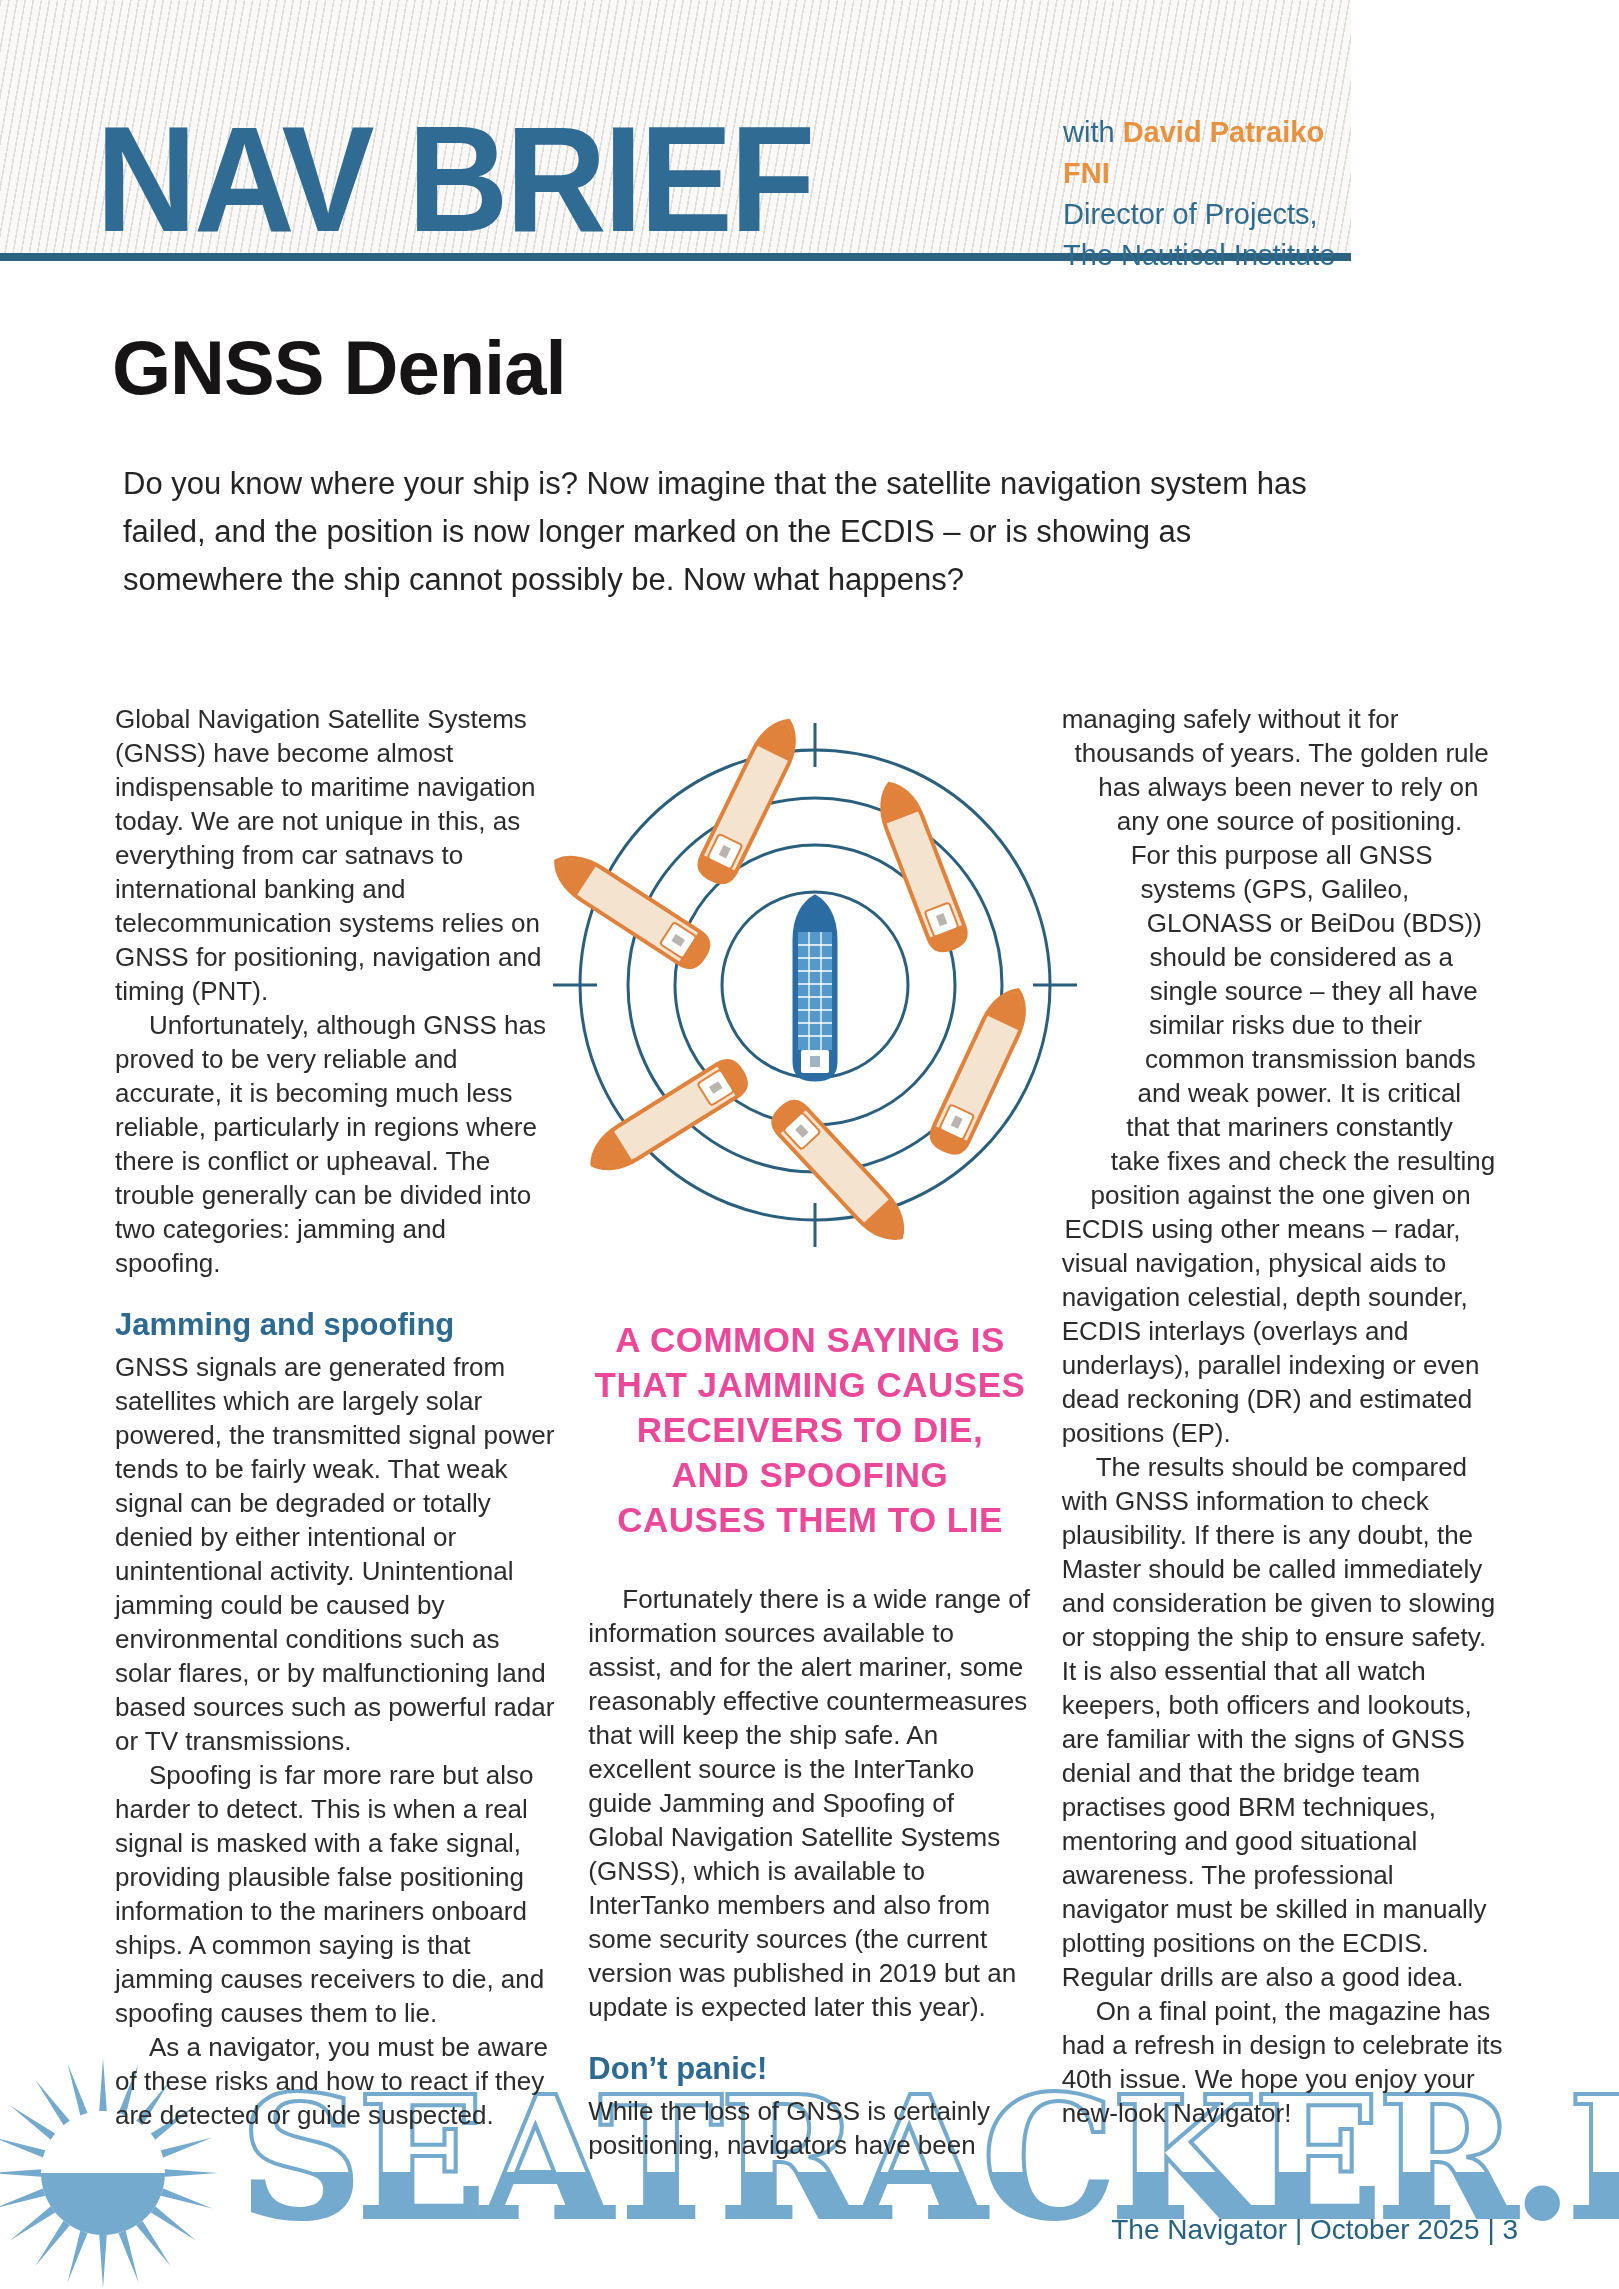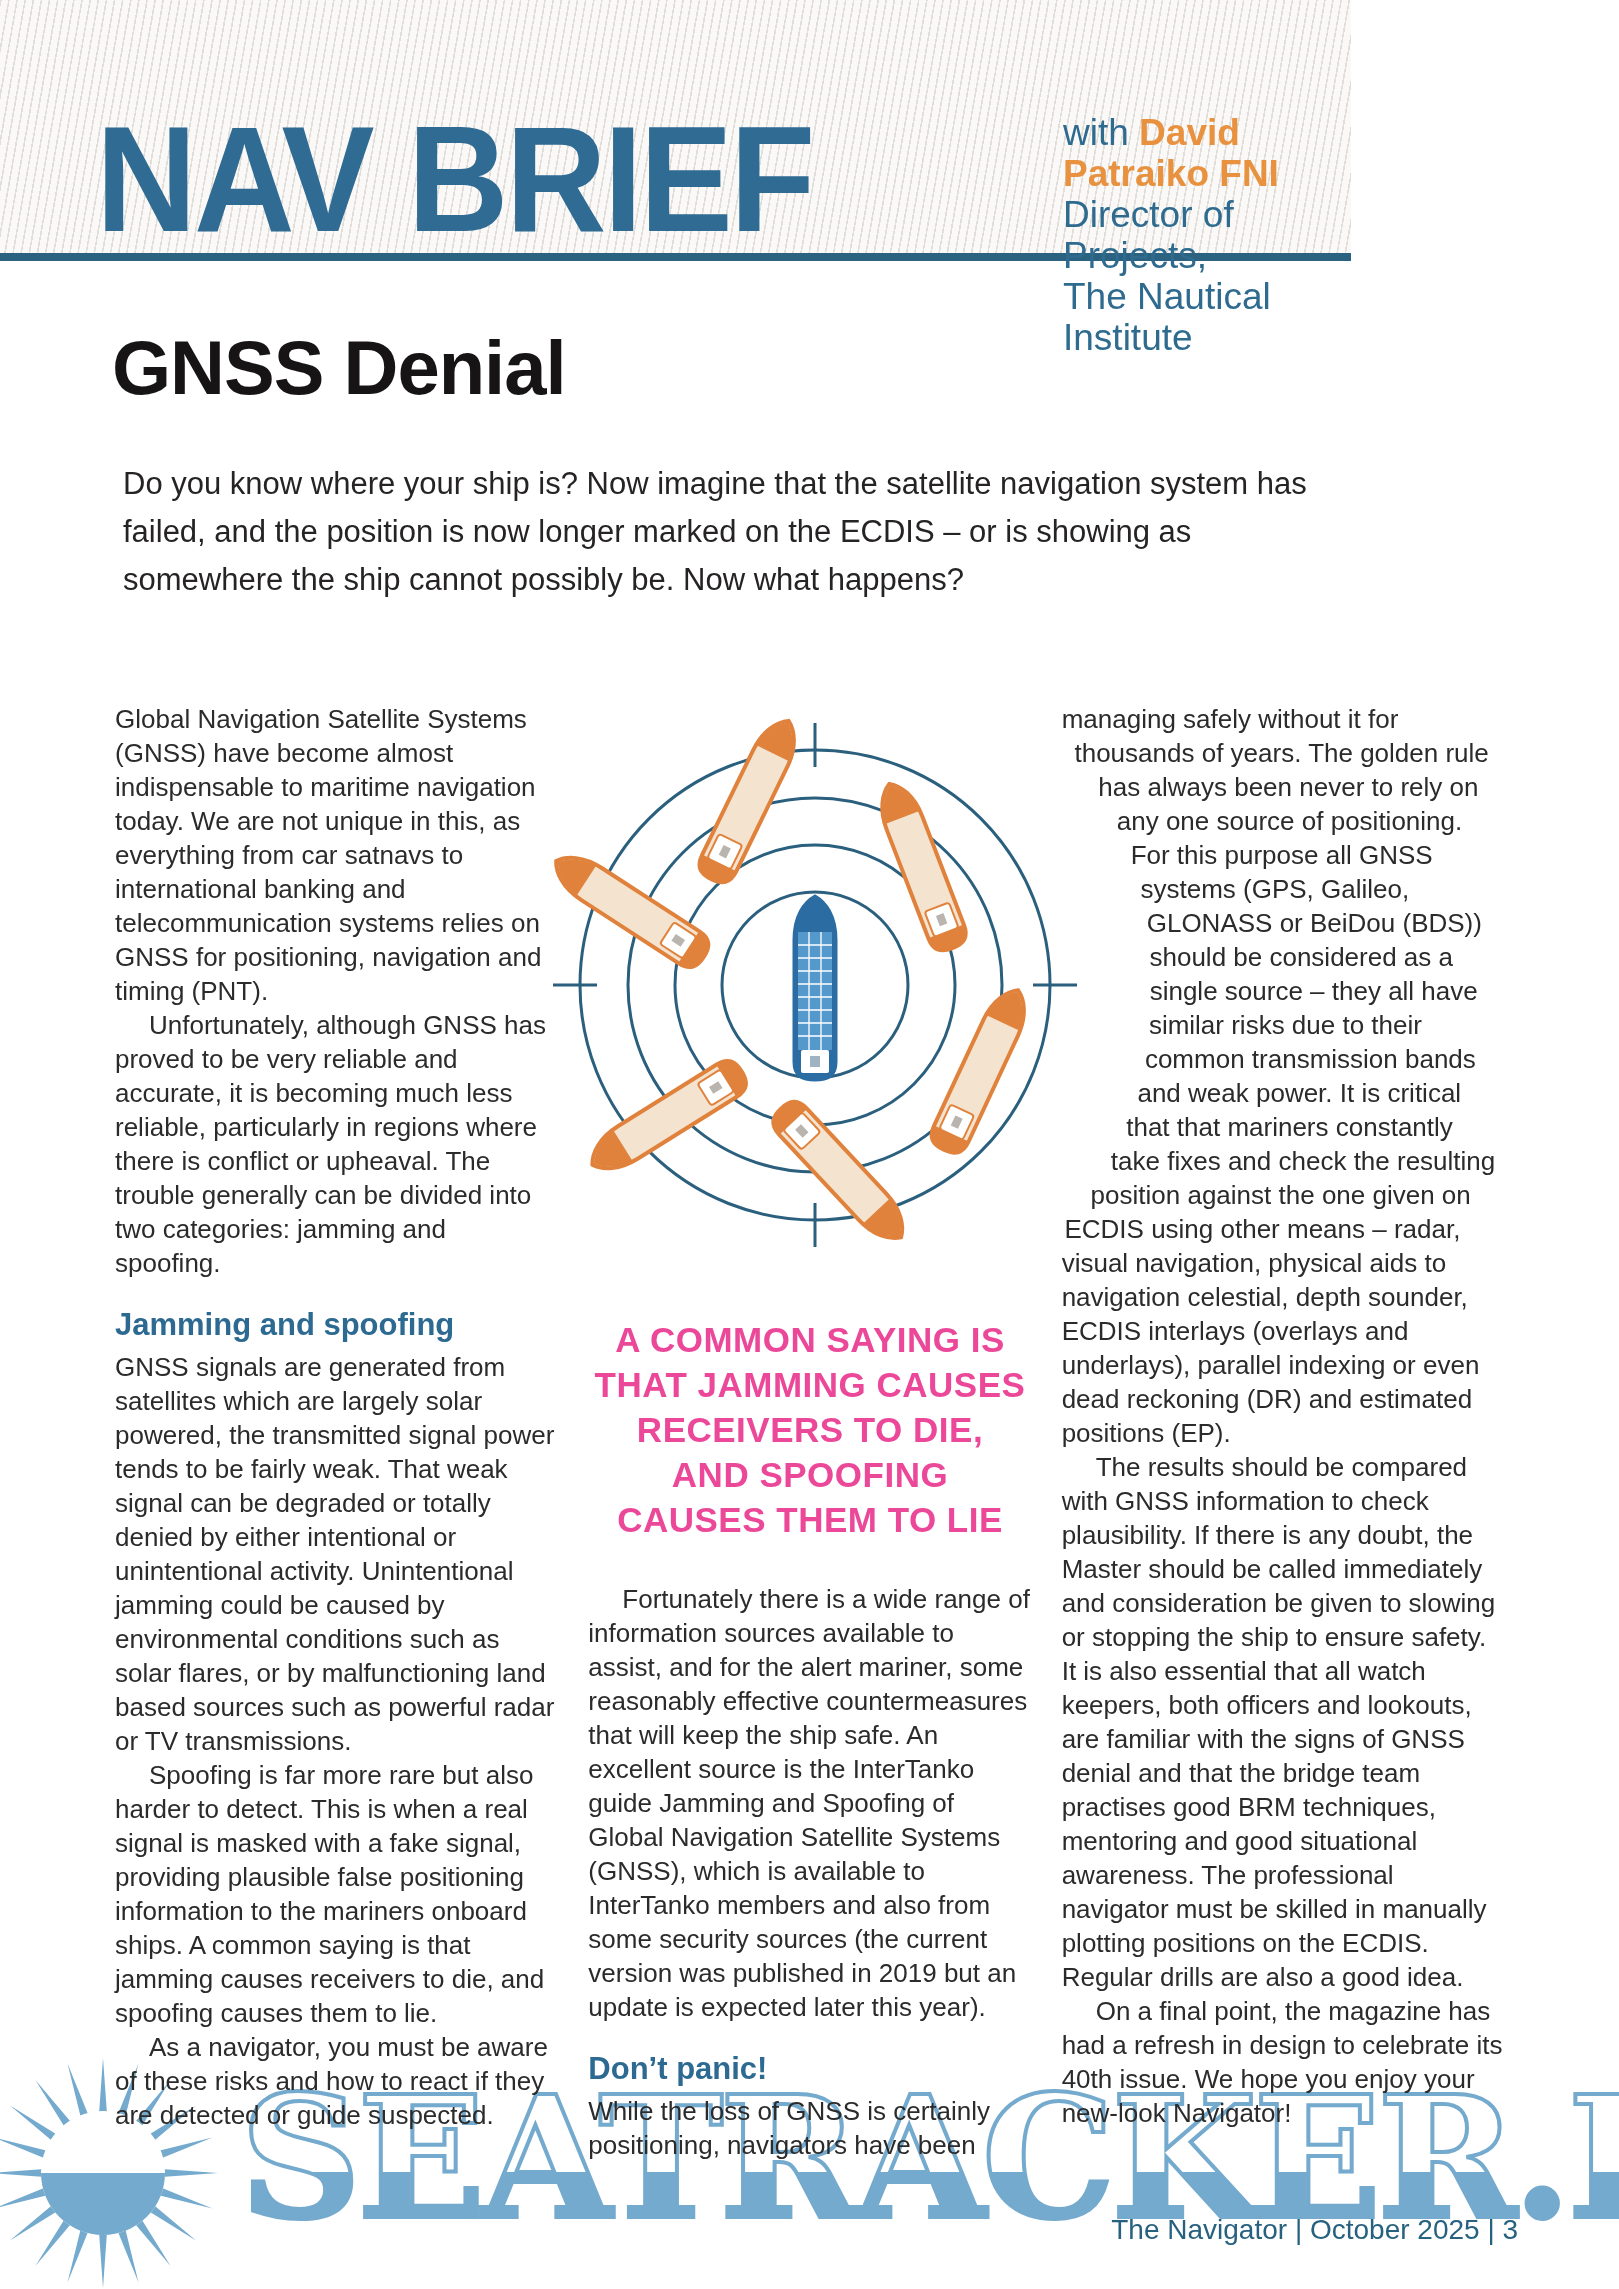--- a/index.html
+++ b/index.html
@@ -5,21 +5,21 @@
   html,body{margin:0;padding:0;background:#888;}
   .page{position:relative;width:1619px;height:2289px;background:#ffffff;overflow:hidden;
         font-family:"Liberation Sans",sans-serif;}
   
   .masthead{position:absolute;left:0;top:0;width:1351px;height:253px;
     background-color:#faf9f7;
     background-image:repeating-linear-gradient(100deg,rgba(205,201,194,.55) 0 1.6px,transparent 1.6px 8px);
     border-bottom:8px solid #2a6280;}
   .brand{position:absolute;left:96px;top:104px;font-size:150px;font-weight:700;line-height:1;
     color:#2f6b93;letter-spacing:-3px;transform:scaleX(.93);transform-origin:left top;white-space:nowrap;}
-  .byline{position:absolute;left:1063px;top:112px;font-size:37px;line-height:41px;color:#2e6b8f;}
+  .byline{position:absolute;left:1063px;top:112px;font-size:29px;line-height:41px;color:#2e6b8f;}
   .byline .name{color:#e8913f;font-weight:700;}
   
   .article-title{position:absolute;left:112px;top:328px;margin:0;font-size:76px;line-height:1.05;
     font-weight:700;color:#171415;letter-spacing:-1px;}
   .standfirst{position:absolute;left:115px;top:452px;width:1190px;margin:8px;
     font-size:31px;line-height:48px;color:#262324;}
   
   .columns{position:absolute;left:115px;top:702px;width:1390px;display:flex;gap:30px;z-index:2;}
   .col{flex:1 1 0;font-size:26px;line-height:34px;color:#2b2b2b;}
   .para{margin:0;}

